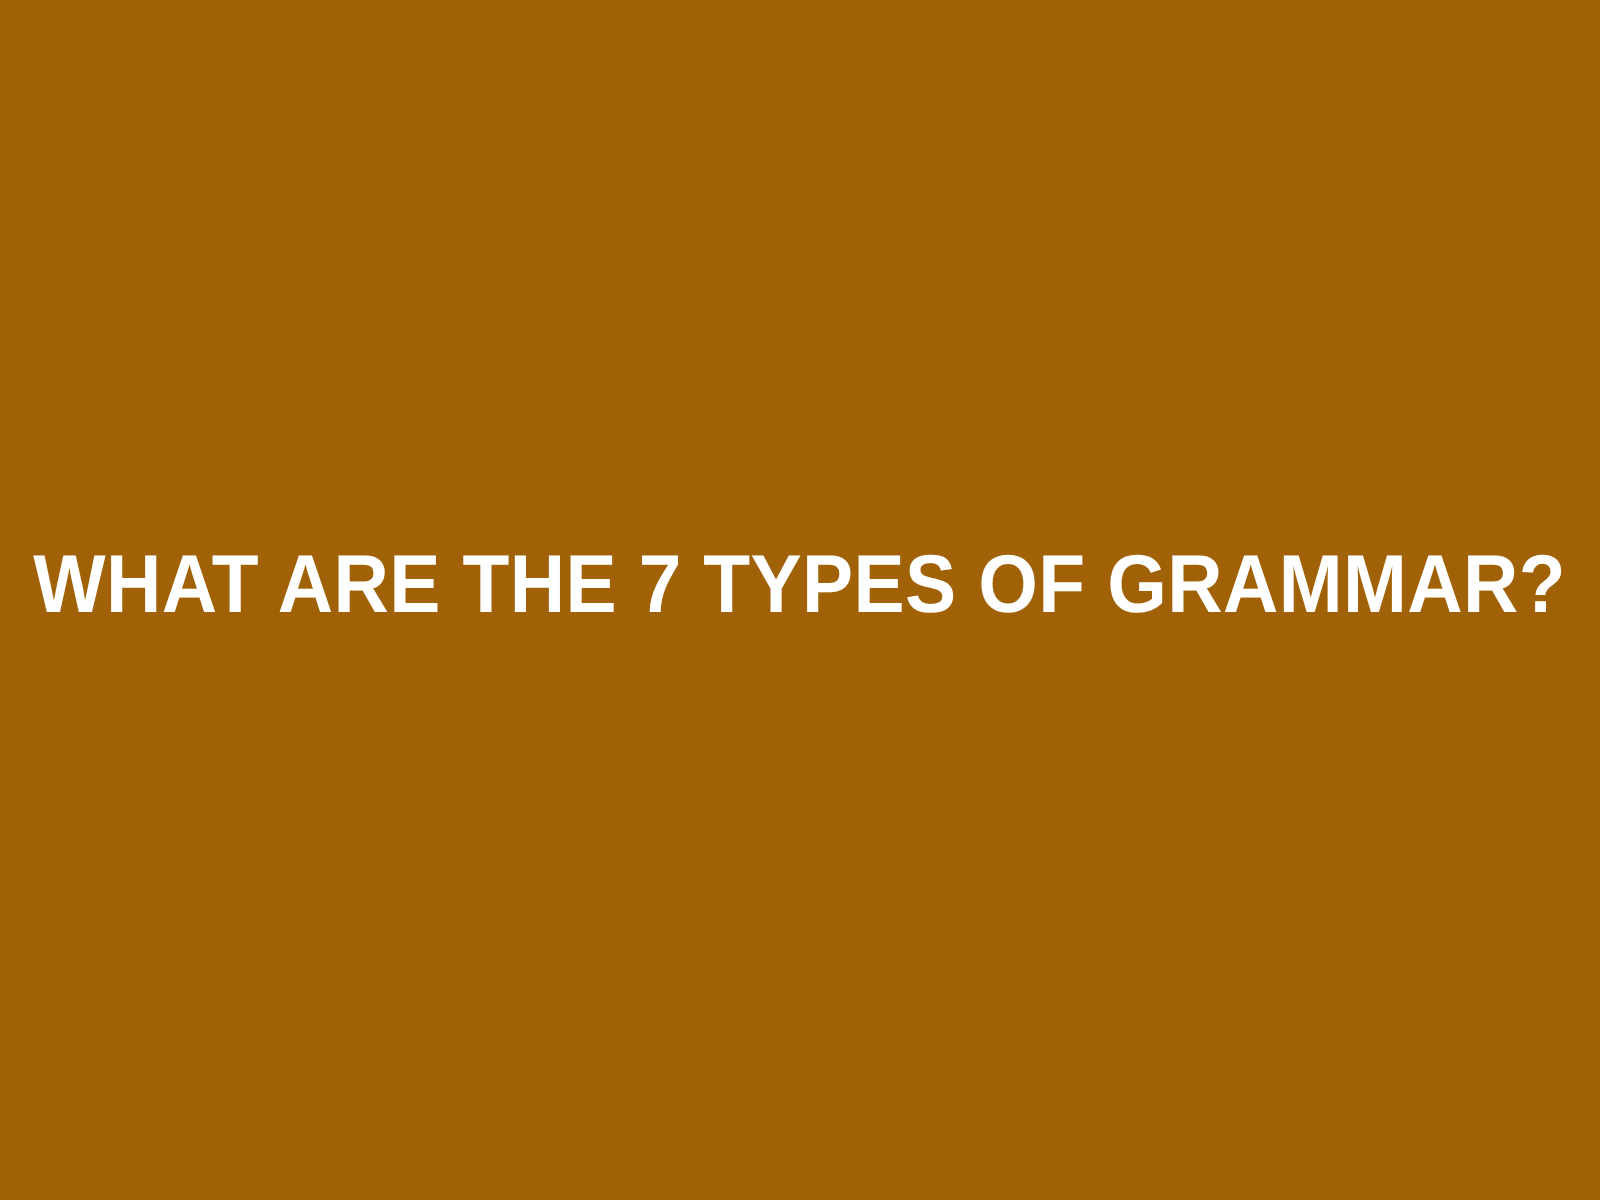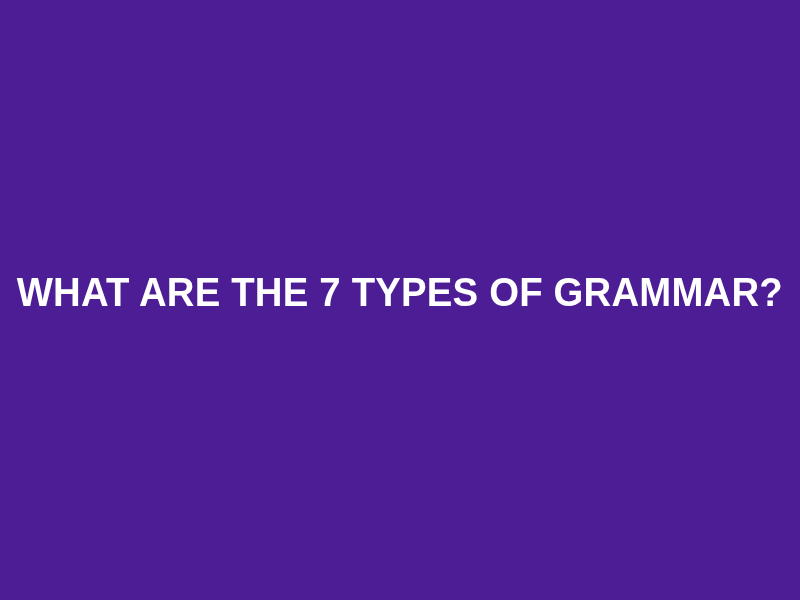--- a/index.html
+++ b/index.html
@@ -52,21 +52,21 @@
     white-space: nowrap;
     
     transform: scaleX(0.935);
     transform-origin: center center;
     -webkit-font-smoothing: antialiased;
   }
 </style>
 </head>
 <body>
 
-<div class="featured-card" style="background-color: #4c1d95;">
+<div class="featured-card" style="background-color: #a16207;">
 
   <div class="headline-wrap">
 
     <h1 class="headline" style="color: rgb(255, 255, 255);">WHAT ARE THE 7 TYPES OF GRAMMAR?</h1>
 
   </div>
 
 </div>
 
 </body></html>

